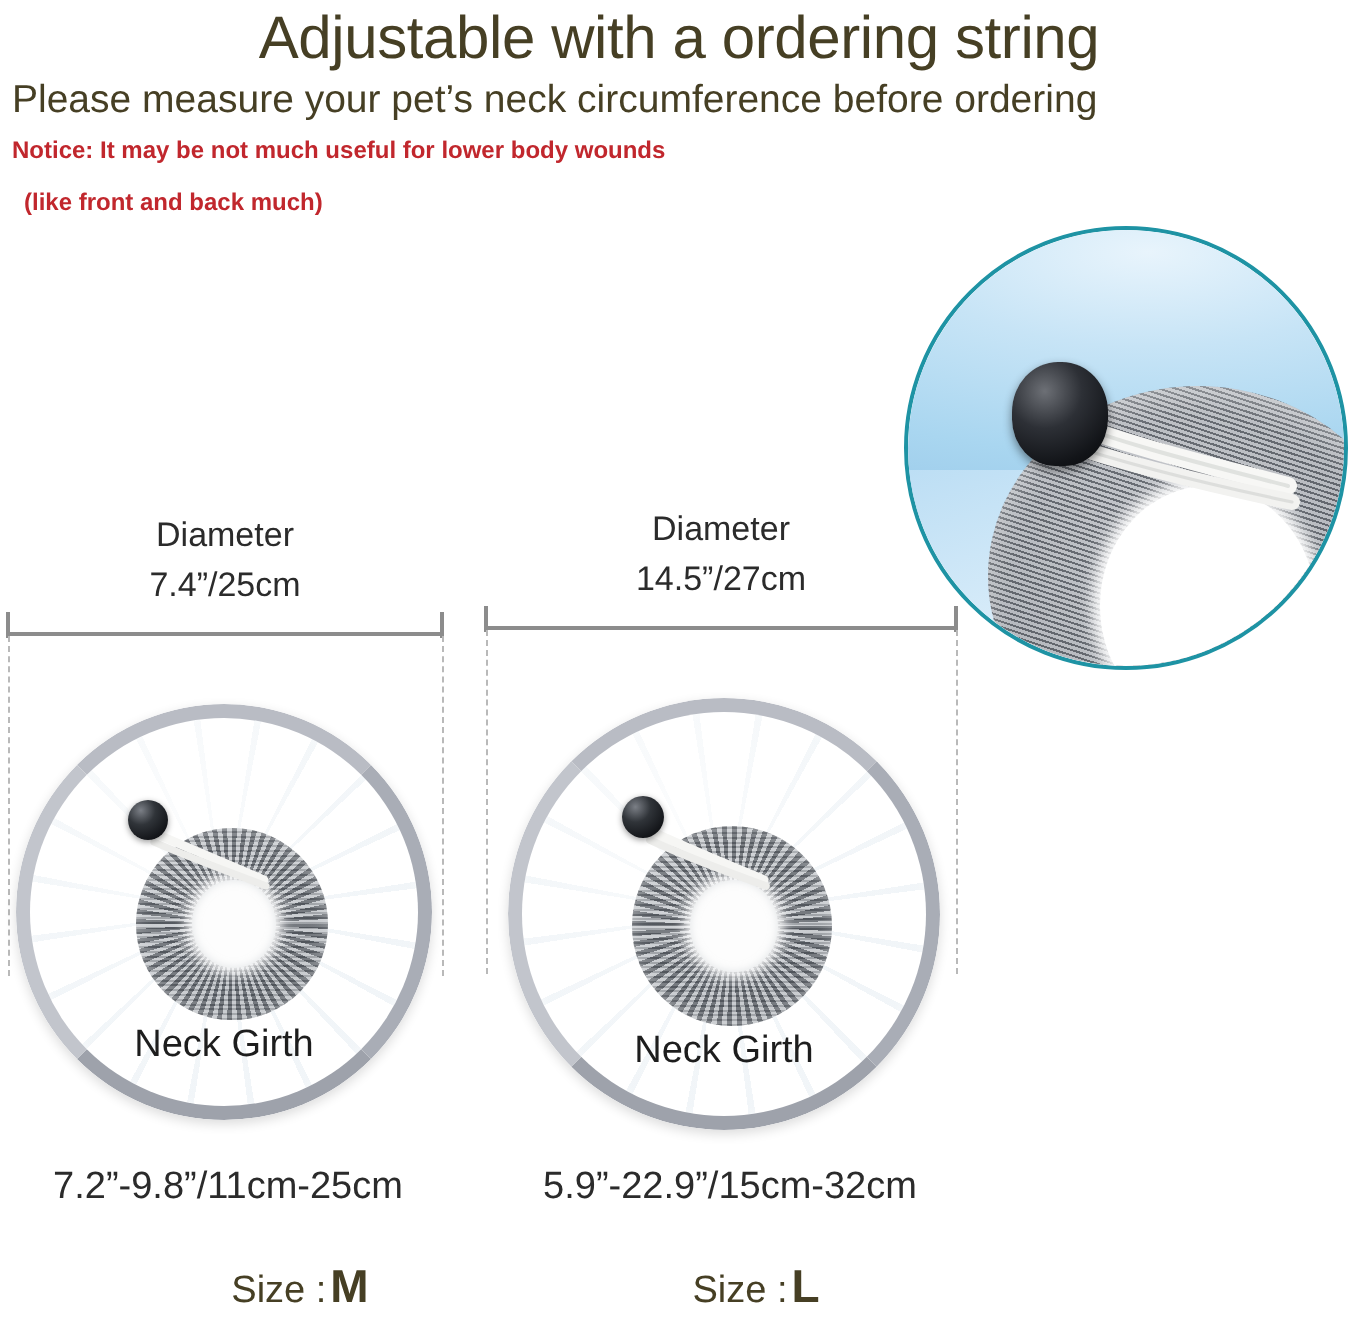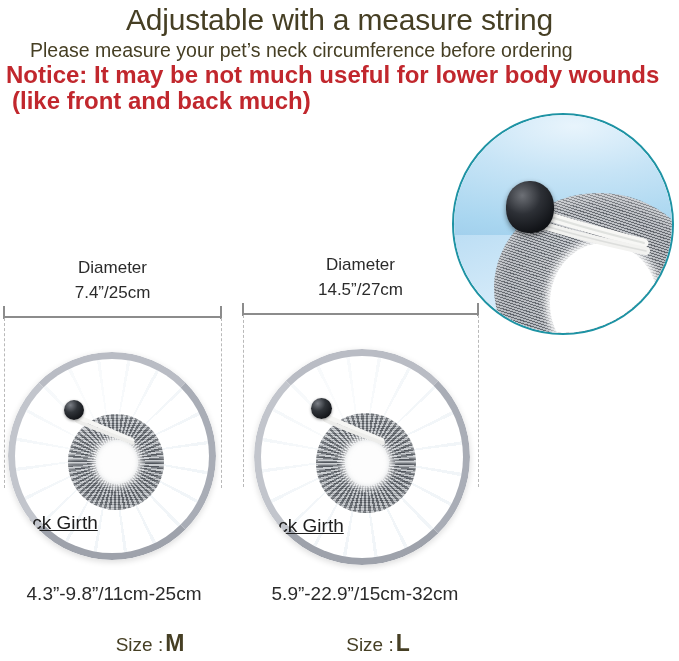--- a/index.html
+++ b/index.html
@@ -32,24 +32,23 @@
     font-weight: 400;
     white-space: nowrap;
   }
   #subtitle {
     font-size: 19.5px;
     color: #463f24;
     line-height: 24px;
     padding-left: 6px;
     font-weight: 400;
     white-space: nowrap;
-    margin-left: 24px;
   }
   .notice-line {
-    font-size: 24px;
+    font-size: 12px;
     color: #c1272d;
     line-height: 26px;
     font-weight: 700;
     white-space: nowrap;
   }
   #notice-line-1 { padding-left: 6px; }
   #notice-line-2 { padding-left: 12px; }
 
   
   #detail-inset {
@@ -235,24 +234,24 @@
     background: radial-gradient(circle at 32% 26%, #7b7f86 0%, #303439 36%, #14161a 74%, #08090b 100%);
     box-shadow: 0 1px 3px rgba(0,0,0,0.4);
   }
   .cone-cord {
     position: absolute;
     pointer-events: none;
   }
   .cone-label {
     position: absolute;
     width: 100%;
+    text-align: center;
     color: #1d1d1d;
     font-size: 19px;
     white-space: nowrap;
-    text-decoration: underline;
   }
 
   #cone-m { left: 8px;   top: 352px; width: 208px; height: 208px; }
   #cone-l { left: 254px; top: 349px; width: 216px; height: 216px; }
 
   
   .girth-caption {
     position: absolute;
     text-align: center;
     color: #2b2b2b;
@@ -274,21 +273,21 @@
     font-weight: 600;
     margin-left: 2px;
   }
   #size-m { left: 0px;   top: 630px; width: 228px; padding-left: 36px; }
   #size-l { left: 258px; top: 630px; width: 240px; }
 </style>
 </head>
 <body>
 
 <div id="header-block">
-  <div id="title">Adjustable with a measure string</div>
+  <div id="title">Adjustable with a ordering string</div>
   <div id="subtitle">Please measure your pet’s neck circumference before ordering</div>
   <div class="notice-line" id="notice-line-1">Notice: It may be not much useful for lower body wounds</div>
   <div class="notice-line" id="notice-line-2">(like front and back much)</div>
 </div>
 
 <div id="detail-inset">
   <div id="detail-photo">
     <div class="inset-blue"></div>
     <div class="inset-blue-lower"></div>
     <div class="inset-mesh"></div>
@@ -323,21 +322,21 @@
   <div class="cone-mesh" style="left:60px; top:62px; width:96px; height:96px;"></div>
   <div class="cone-hole" style="left:88px; top:88px; width:42px; height:44px;"></div>
   <svg class="cone-cord" style="left:62px; top:58px; width:70px; height:38px;" viewBox="0 0 70 38">
     <path d="M6 6 C 24 14, 44 22, 62 30" stroke="#f6f6f4" stroke-width="4.4" fill="none" stroke-linecap="round"></path>
     <path d="M7 11 C 25 19, 45 26, 63 33" stroke="#ededeb" stroke-width="3.6" fill="none" stroke-linecap="round"></path>
   </svg>
   <div class="cone-toggle" style="left:56px; top:48px; width:20px; height:20px;"></div>
   <div class="cone-label" style="top:160px;">Neck Girth</div>
 </div>
 
-<div class="girth-caption" id="girth-m">4.3”-9.8”/11cm-25cm</div>
+<div class="girth-caption" id="girth-m">7.2”-9.8”/11cm-25cm</div>
 <div class="size-caption" id="size-m">
   <span>Size :</span><span class="size-value">M</span>
 </div>
 
 <div class="dim-caption" id="caption-l">
   <div>Diameter</div>
   <div>14.5”/27cm</div>
 </div>
 
 <div class="dim-bracket" id="bracket-l">

